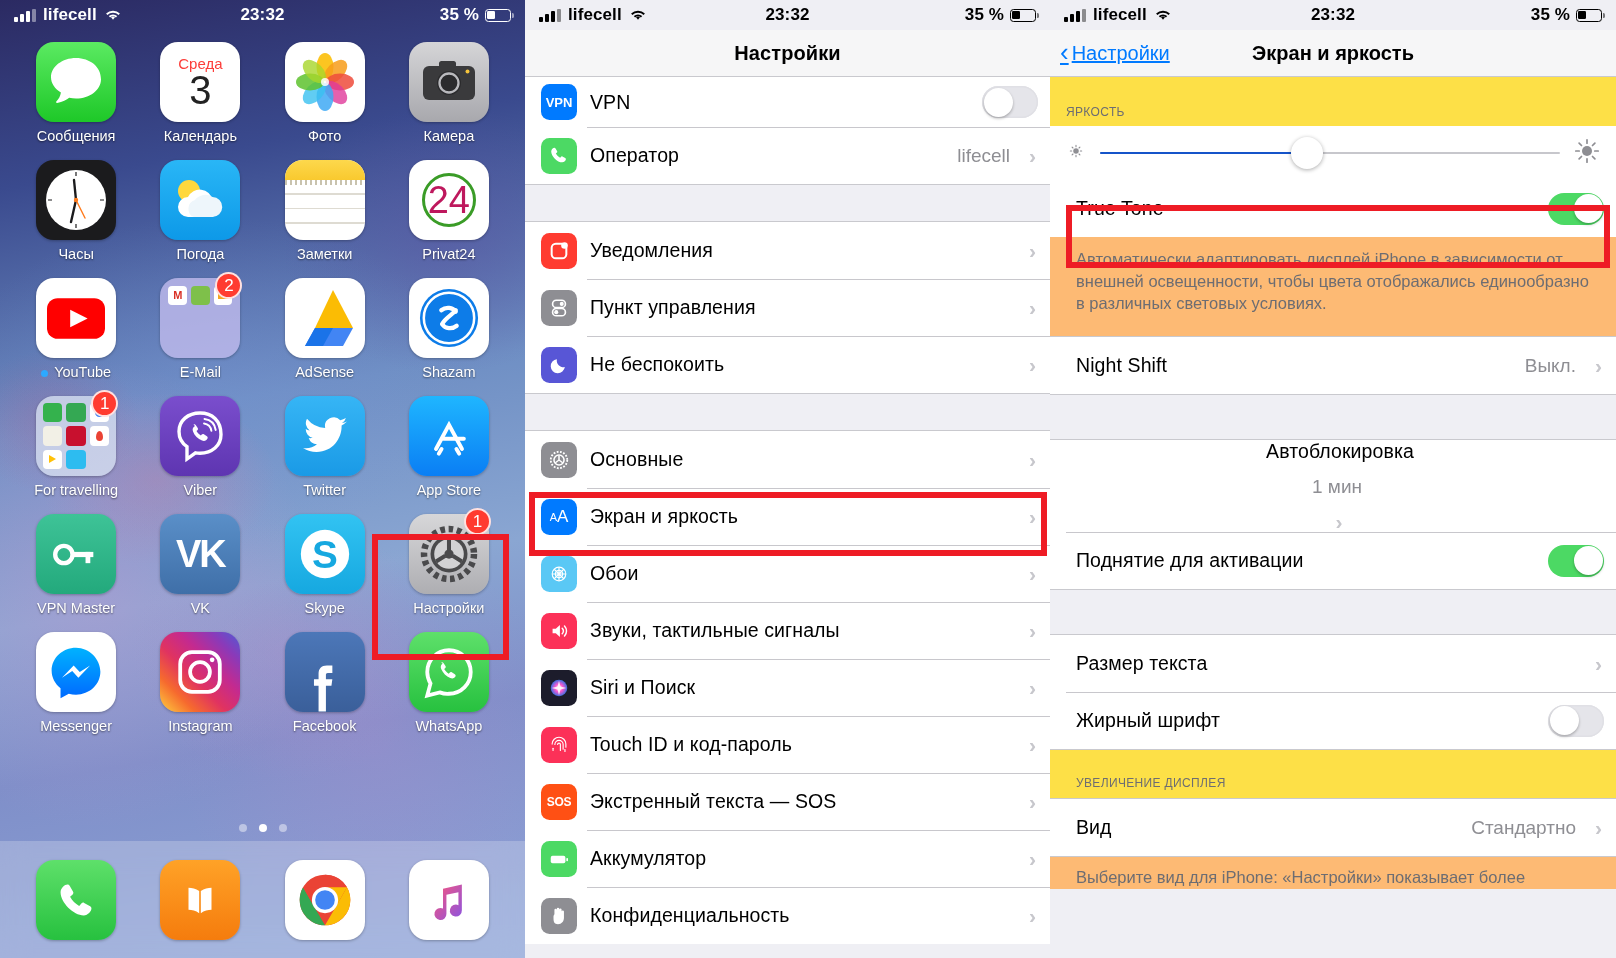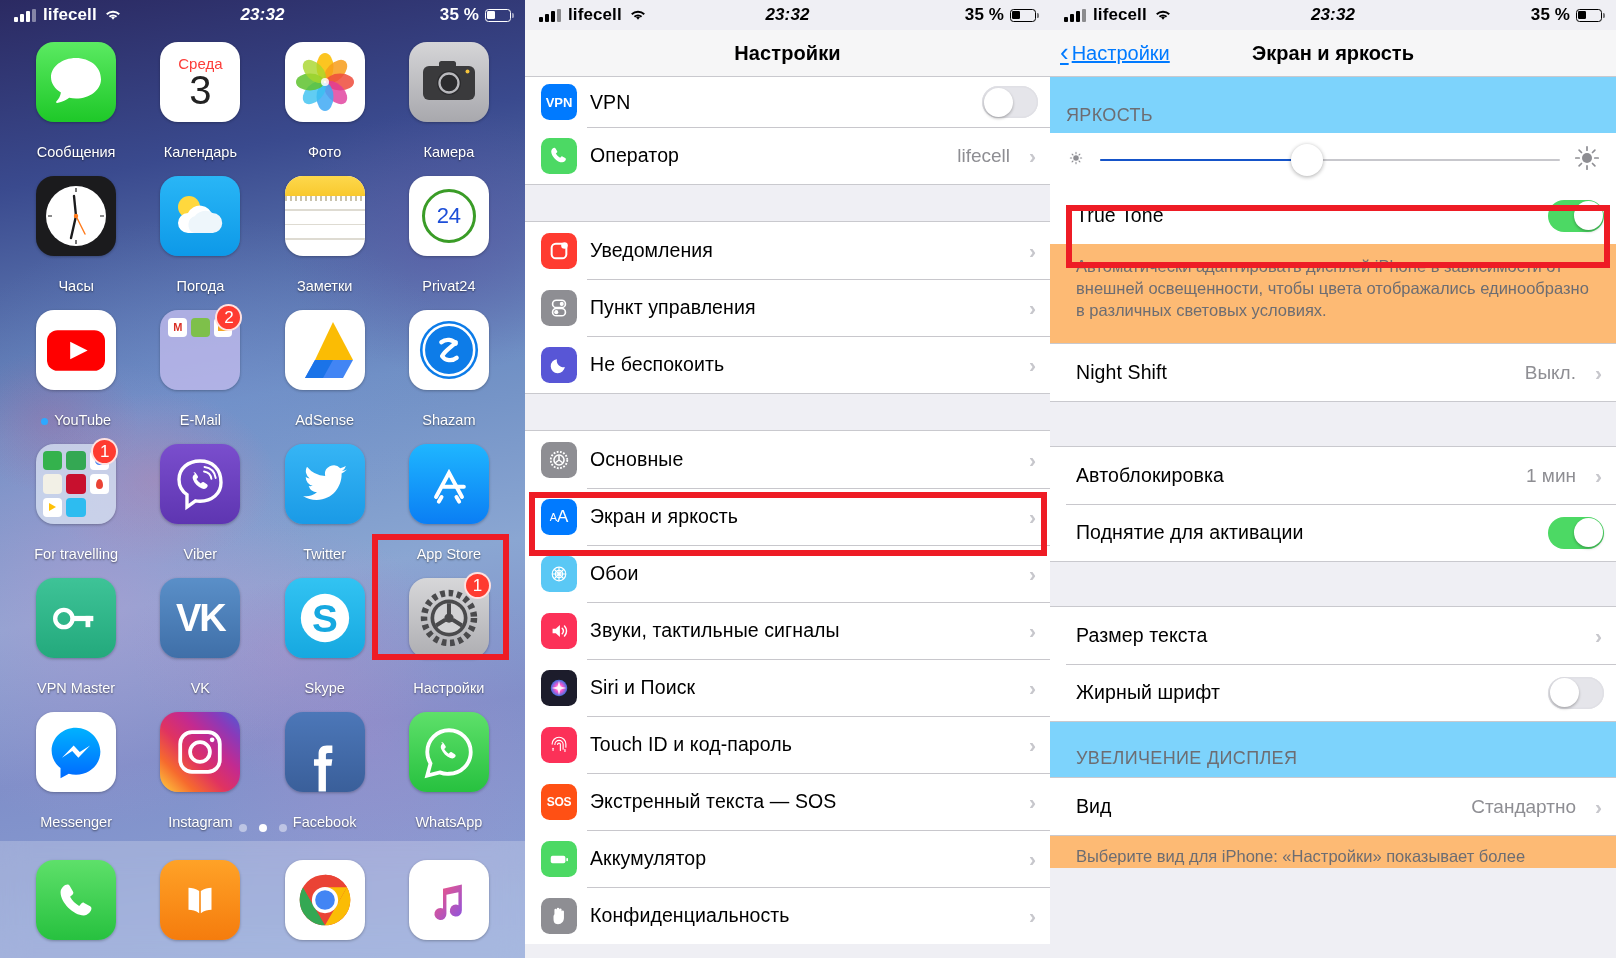--- a/index.html
+++ b/index.html
@@ -37,21 +37,21 @@
     position: relative; z-index: 5;
     height: 30px;
     display: flex; align-items: center;
     padding: 0 14px;
     font-size: 17px; font-weight: 600;
     letter-spacing: .1px;
   }
   .status-bar.light { color: #fff; }
   .status-bar.dark  { color: #000; }
   .sb-left { display:flex; align-items:center; gap:7px; flex: 1 1 0; }
-  .sb-center { flex: 0 0 auto; text-align:right;font-style:italic; }
+  .sb-center { flex: 0 0 auto; text-align:right; }
   .sb-right { display:flex; align-items:center; justify-content:flex-end; gap:6px; flex: 1 1 0; }
 
   .sig-bars { display:flex; align-items:flex-end; gap:2px; height:13px; }
   .sig-bars i { display:block; width:4px; border-radius:1px; background: currentColor; }
   .sig-bars i:nth-child(1){height:5px;}
   .sig-bars i:nth-child(2){height:8px;}
   .sig-bars i:nth-child(3){height:11px;}
   .sig-bars i:nth-child(4){height:13px; opacity:.42;}
 
   .wifi-ico { width:18px; height:14px; display:block; }
@@ -74,21 +74,21 @@
     grid-template-columns: repeat(4, 1fr);
     row-gap: 16px;
   }
   .app { position: relative; display:flex; flex-direction:column; align-items:center; }
   .app-icon {
     width: 80px; height: 80px; border-radius: 18px;
     position: relative; overflow: hidden;
     box-shadow: 0 1px 3px rgba(0,0,0,.28);
   }
   .app-label {
-    margin-top: 22px;
+    margin-top: 6px;
     font-size: 14.5px; color: #fff; text-shadow: 0 1px 2px rgba(0,0,0,.55);
     white-space: nowrap;
   }
   .app-label.with-dot::before {
     content:""; display:inline-block; width:7px; height:7px; border-radius:50%;
     background:#2da9ff; margin-right:6px; vertical-align:middle;
   }
   .badge {
     position:absolute; top:-6px; right:-2px;
     min-width: 27px; height: 27px; border-radius: 14px;
@@ -126,23 +126,23 @@
   }
   .nav-title { position:absolute; left:0; right:0; text-align:center; font-size:20px; font-weight:700; color:#000; letter-spacing:.1px; }
   .nav-back { display:flex; align-items:center; gap:3px; color:#007aff; font-size:20px; position:relative; z-index:2; }
   .nav-back .chev { font-size:26px; line-height:1; font-weight:400; margin-top:-2px; }
   .nav-title-right { position:absolute; left:0; right:0; text-align:center; font-size:20px; font-weight:700; color:#000; }
 
   .list { background:#fff; }
   .group-gap { height: 38px; background:#efeff4; border-top:.5px solid #c9c9ce; border-bottom:.5px solid #c9c9ce; }
 
   .sec-header {
-    background:#7dd3fc;
+    background:#fde047;
     padding: 22px 16px 7px;
-    font-size: 18px; color:#6d6d72; letter-spacing:.35px; text-transform:uppercase;
+    font-size: 12px; color:#6d6d72; letter-spacing:.35px; text-transform:uppercase;
     border-top:.5px solid #c9c9ce;
   }
   .sec-header.nb { border-top: 0; }
   .footer-note {
     background:#fdba74;
     padding: 10px 16px 16px;
     font-size: 16.5px; line-height: 1.32; color:#6d6d72;
     border-top:.5px solid #c9c9ce;
   }
   .footer-note.nb { border-top:0; }
@@ -324,21 +324,21 @@
               <div style="height:1.5px;background:#dedbd2;"></div>
             </div>
           </div>
         </div>
         <div class="app-label">Заметки</div>
       </div>
 
       <div class="app">
         <div class="icon-wrap">
           <div class="app-icon" style="background:#fff;display:flex;align-items:center;justify-content:center;">
-            <div style="width:54px;height:54px;border-radius:50%;border:3.4px solid #3a9c27;display:flex;align-items:center;justify-content:center;color:#1d4ed8;font-size:22px;font-weight:400;">24</div>
+            <div style="width:54px;height:54px;border-radius:50%;border:3.4px solid #3a9c27;display:flex;align-items:center;justify-content:center;color:#be185d;font-size:38px;font-weight:400;">24</div>
           </div>
         </div>
         <div class="app-label">Privat24</div>
       </div>
 
       <div class="app">
         <div class="icon-wrap">
           <div class="app-icon" style="background:#fff;display:flex;align-items:center;justify-content:center;">
             <svg viewBox="0 0 60 42" width="58" height="41">
               <rect x="0" y="0" width="60" height="42" rx="11" fill="#f00"></rect>
@@ -871,21 +871,21 @@
       <div class="row" style="padding-left:26px;">
         <div class="row-label">Night Shift</div>
         <div class="row-value">Выкл.</div>
         <div class="chev-r">›</div>
       </div>
     </div>
 
     <div class="group-gap" style="height:46px;"></div>
 
     <div class="list">
-      <div class="row" style="padding-left:26px;">
+      <div class="row" style="padding-left:26px;flex-direction:column;">
         <div class="row-label">Автоблокировка</div>
         <div class="row-value">1 мин</div>
         <div class="chev-r">›</div>
       </div>
       <div class="row" style="padding-left:26px;">
         <div class="row-label">Поднятие для активации</div>
         <div class="toggle on">
             <span class="knob"></span>
           </div>
       </div>

